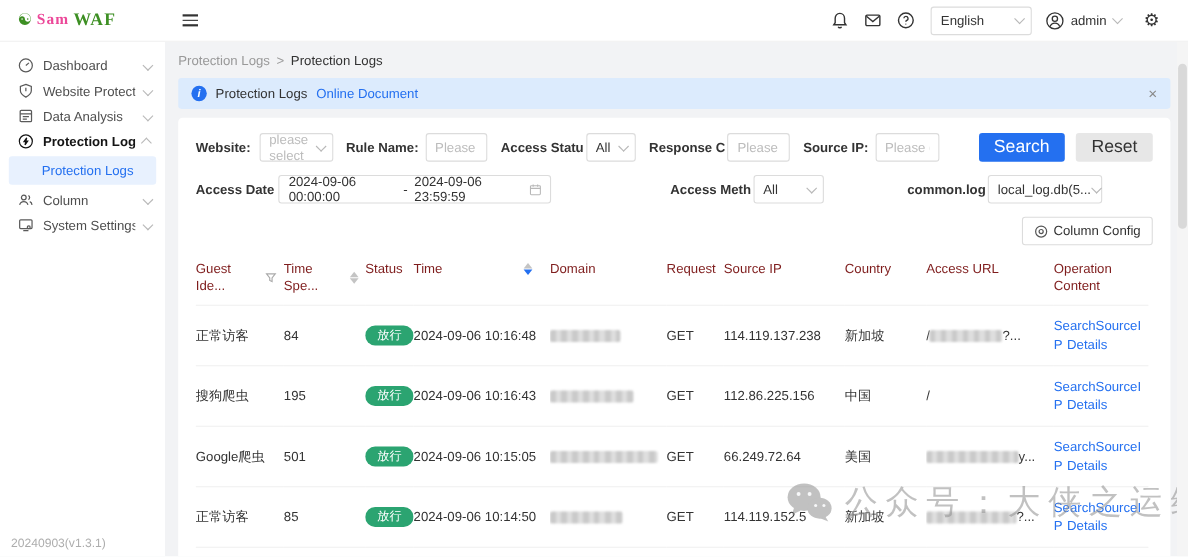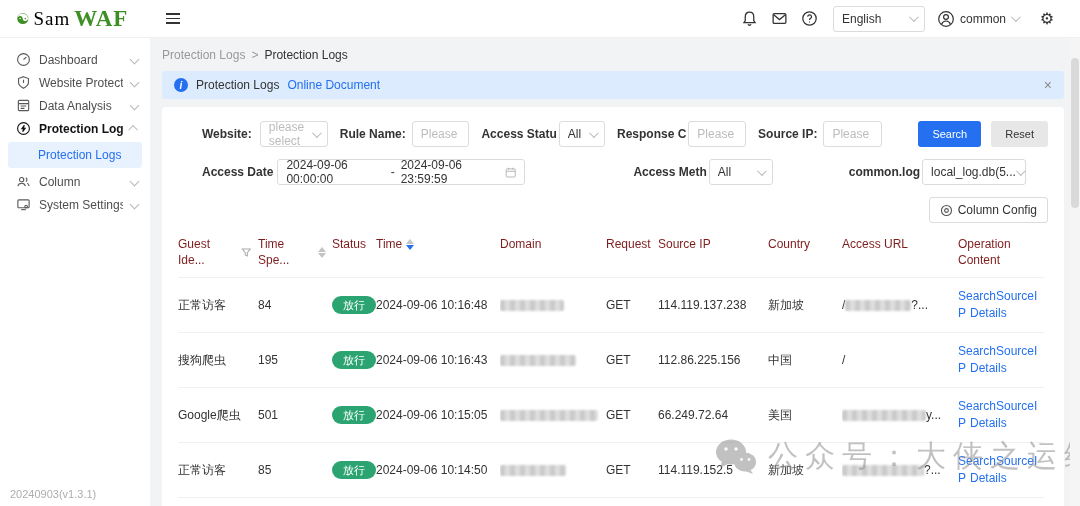--- a/index.html
+++ b/index.html
@@ -4,22 +4,22 @@
 <style>
   * { margin:0; padding:0; box-sizing:border-box; }
   html,body { width:1080px; height:506px; overflow:hidden; }
   body { font-family:"Liberation Sans","DejaVu Sans",sans-serif; font-size:12px; color:#333; background:#fff; }
   .page { position:relative; width:1080px; height:506px; overflow:hidden; background:#f2f3f5; }
 
   
   .topbar { position:absolute; top:0; left:0; right:0; height:38px; background:#fff; display:flex; align-items:center; z-index:30; border-bottom:1px solid #f0f0f0; }
   .logo { width:150px; display:flex; align-items:center; padding-left:16px; gap:4px; }
   .yin { color:#3d8f23; font-size:15px; line-height:1; }
-  .brand1 { font-family:"Liberation Serif","DejaVu Serif",serif; font-weight:normal; font-size:19px; color:#000000; letter-spacing:1px; }
-  .brand2 { font-family:"Liberation Serif","DejaVu Serif",serif; font-weight:bold; font-size:23px; color:#3d8f23; letter-spacing:1px; }
+  .brand1 { font-family:"Liberation Serif","DejaVu Serif",serif; font-weight:bold; font-size:14px; color:#ec4899; letter-spacing:1px; }
+  .brand2 { font-family:"Liberation Serif","DejaVu Serif",serif; font-weight:bold; font-size:16px; color:#3d8f23; letter-spacing:1px; }
   .hamburger { margin-left:12px; cursor:pointer; display:flex; flex-direction:column; gap:3px; padding:4px; }
   .hamburger span { display:block; width:14px; height:1.6px; background:#333; }
   .topbar .grow { flex:1; }
   .top-ico { width:30px; height:30px; display:flex; align-items:center; justify-content:center; cursor:pointer; color:#333; }
   .lang-select { width:92px; height:26px; border:1px solid #dcdcdc; border-radius:3px; display:flex; align-items:center; padding:0 8px; margin:0 12px 0 8px; cursor:pointer; color:#333; }
   .lang-select .caret { margin-left:auto; }
   .caret { width:7px; height:7px; border-right:1.4px solid #b8b8b8; border-bottom:1.4px solid #b8b8b8; transform:rotate(45deg) translateY(-2px); flex:none; }
   .user-box { display:flex; align-items:center; gap:5px; cursor:pointer; margin-right:14px; }
   .gear-glyph { font-size:16px; color:#333; }
   .topbar .last { margin-right:18px; }
@@ -44,28 +44,28 @@
   .banner { margin-top:9px; height:28px; background:#dcebfd; border-radius:3px; display:flex; align-items:center; padding:0 12px; gap:8px; }
   .info-ico { width:14px; height:14px; border-radius:50%; background:var(--accent,#2470f0); color:#fff; font-size:10px; font-weight:bold; display:flex; align-items:center; justify-content:center; font-style:italic; flex:none; }
   .banner .doc-link { color:var(--accent,#2470f0); cursor:pointer; text-decoration:none; }
   .banner .grow { flex:1; }
   .banner .close { color:#8a8a8a; cursor:pointer; font-size:14px; line-height:1; }
 
   .card { margin-top:8px; background:#fff; border-radius:4px; padding:14px 16px 20px 16px; height:480px; position:relative; }
 
   .frow { display:flex; align-items:center; }
   .frow + .frow { margin-top:12px; }
-  .flabel { font-weight:bold; color:#333; white-space:nowrap;margin-left:24px; }
+  .flabel { font-weight:bold; color:#333; white-space:nowrap; }
   .fselect, .finput { height:26px; border:1px solid #dcdcdc; border-radius:3px; display:flex; align-items:center; padding:0 8px; background:#fff; }
   .fselect { cursor:pointer; }
   .fselect .caret { margin-left:auto; }
   .ph { color:#bcbcbc; }
   .finput input { border:none; outline:none; width:100%; font-size:12px; font-family:inherit; color:#333; background:transparent; }
   .finput input::placeholder { color:#bcbcbc; }
-  .btn { height:26px; border:none; border-radius:3px; padding:0 14px; font-size:11px; cursor:pointer; font-family:inherit; }
+  .btn { height:26px; border:none; border-radius:3px; padding:0 14px; font-size:16px; cursor:pointer; font-family:inherit; }
   .btn-primary { background:var(--accent,#2470f0); color:#fff; }
   .btn-default { background:#e7e7e7; color:#333; }
   .daterange { width:248px; height:26px; border:1px solid #dcdcdc; border-radius:3px; display:flex; align-items:center; padding:0 8px; gap:6px; color:#333; }
   .daterange .cal { margin-left:auto; }
 
   .toolbar { display:flex; justify-content:flex-end; margin-top:12px; }
   .btn-outline { background:#fff; border:1px solid #dcdcdc; color:#333; display:flex; align-items:center; gap:5px; height:26px; border-radius:3px; padding:0 10px; cursor:pointer; }
 
   
   table { border-collapse:collapse; table-layout:fixed; width:866px; margin-top:4px; }
@@ -77,21 +77,21 @@
   .pill { display:inline-block; background:var(--success,#2ba471); color:#fff; border-radius:10px; padding:2px 11px; font-size:11px; line-height:14px; }
   .redact { display:inline-block; height:11px; border-radius:2px; vertical-align:middle;
             background:repeating-linear-gradient(90deg,#cacaca 0 5px,#dedede 5px 10px); filter:blur(1px); }
   .ops { white-space:normal; }
   .ops a { color:var(--accent,#2470f0); text-decoration:none; cursor:pointer; overflow-wrap:anywhere; }
   .ops a.second { margin-left:4px; }
   .sorter { display:inline-flex; flex-direction:column; gap:1px; cursor:pointer; }
   .sorter .up { width:0; height:0; border-left:4px solid transparent; border-right:4px solid transparent; border-bottom:5px solid #c4c4c4; }
   .sorter .dn { width:0; height:0; border-left:4px solid transparent; border-right:4px solid transparent; border-top:5px solid #c4c4c4; }
   .sorter.active .dn { border-top-color:var(--accent,#2470f0); }
-  .th-time .hwrap { justify-content:flex-start; padding-right:10px; }
+  .th-time .hwrap { justify-content:space-between; padding-right:10px; }
 
   
   .watermark { position:absolute; left:712px; top:436px; display:flex; align-items:center; gap:10px; z-index:40; opacity:.55; pointer-events:none; }
   .watermark .wtext { font-size:30px; color:#8f8f8f; letter-spacing:7px; white-space:nowrap; }
 
   
   .sb-track { position:absolute; right:0; top:38px; bottom:0; width:10px; background:#f5f5f5; z-index:50; }
   .sb-thumb { position:absolute; right:1px; top:20px; width:8px; height:150px; border-radius:4px; background:#d9d9d9; cursor:pointer; }
 </style>
 </head>
@@ -133,21 +133,21 @@
     <div class="lang-select">
       <span>English</span>
       <span class="caret"></span>
     </div>
     <div class="user-box">
       <svg width="18" height="18" viewBox="0 0 18 18" fill="none" stroke="#333" stroke-width="1.2">
           <circle cx="9" cy="9" r="7.3"></circle>
           <circle cx="9" cy="7" r="2.4"></circle>
           <path d="M4.6 14.2 C5.4 11.9 7 11 9 11 C11 11 12.6 11.9 13.4 14.2"></path>
         </svg>
-      <span>common</span>
+      <span>admin</span>
       <span class="caret"></span>
     </div>
     <div class="top-ico last">
         <span class="gear-glyph">⚙</span>
       </div>
   </div>
 
   <div class="sidebar">
     <div class="side-item">
       <svg width="15" height="15" viewBox="0 0 16 16" fill="none" stroke-width="1.2">

